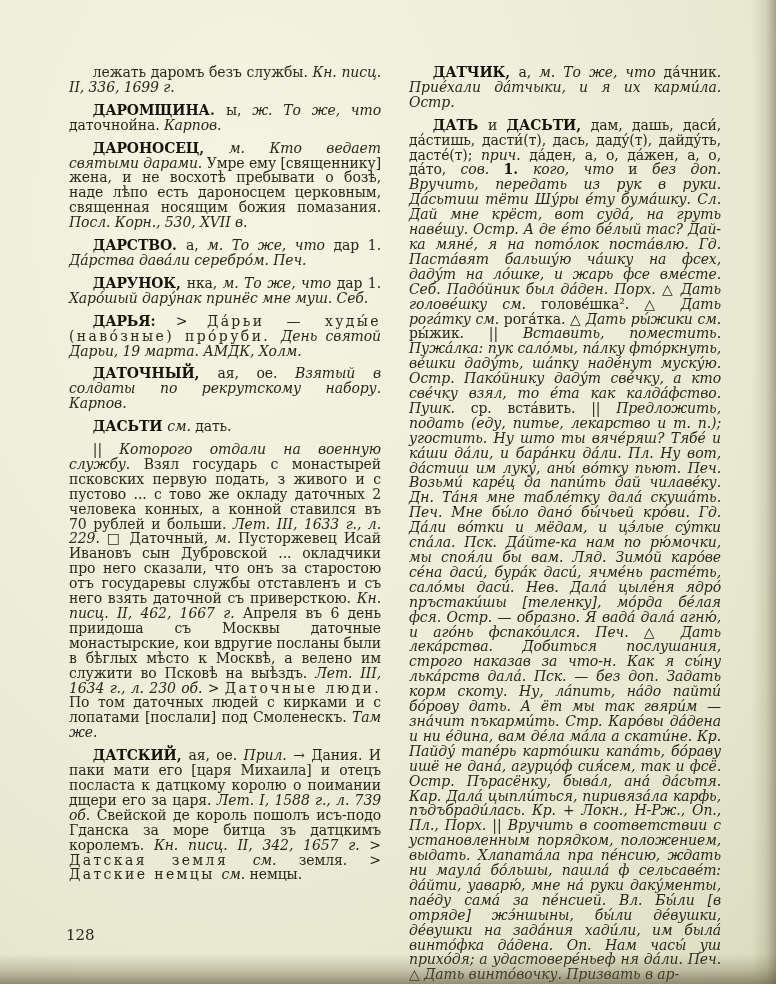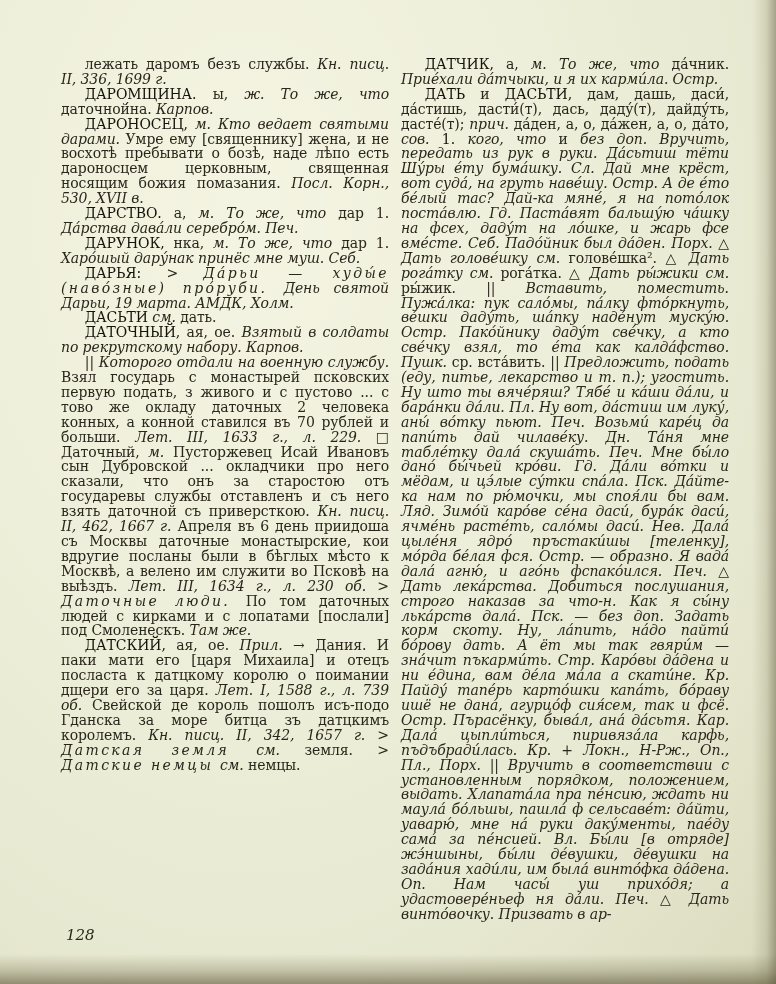--- a/index.html
+++ b/index.html
@@ -34,44 +34,44 @@
     display: flex; gap: 12px;
     color: var(--ink, #2b261c);
   }
   .col {
     width: 328px;
     font-size: 14px;
     line-height: 14.9px;
     text-align: justify;
     letter-spacing: -0.1px;
   }
-  .para { margin: 0; text-indent: 1.7em; }
+  .para { margin: 8px; text-indent: 1.7em; }
   .seg-n { font-style: normal; }
-  .seg-b { font-weight: normal; color: #17130c; }
+  .seg-b { font-weight: bold; color: #17130c; }
   .seg-i { font-style: italic; }
-  .seg-sp { letter-spacing: 0.17em; font-style: italic; }
+  .seg-sp { letter-spacing: 0.17em; }
   .pagenum {
     position: absolute; left: 66px; top: 926px;
-    font-size: 15px; color: var(--ink, #2b261c); font-style: italic;
+    font-size: 15px; color: var(--ink, #2b261c);
   }
 </style>
 </head>
 <body>
 
 <div class="page">
   <div class="columns">
     <div class="col">
         <p class="para"><span class="seg-n">лежать даромъ безъ службы. </span><span class="seg-i">Кн. писц. II, 336, 1699 г.</span></p>
         <p class="para"><span class="seg-b">ДАРОМЩИНА. </span><span class="seg-n">ы, </span><span class="seg-i">ж. То же, что </span><span class="seg-n">даточной́на. </span><span class="seg-i">Карпов.</span></p>
         <p class="para"><span class="seg-b">ДАРОНОСЕЦ, </span><span class="seg-i">м. Кто ведает святыми дарами. </span><span class="seg-n">Умре ему [священнику] жена, и не восхотѣ пребывати о бозѣ, наде лѣпо есть дароносцем церковным, священная носящим божия помазания. </span><span class="seg-i">Посл. Корн., 530, XVII в.</span></p>
         <p class="para"><span class="seg-b">ДАРСТВО. </span><span class="seg-n">а, </span><span class="seg-i">м. То же, что </span><span class="seg-n">дар 1. </span><span class="seg-i">Да́рства дава́ли серебро́м. Печ.</span></p>
         <p class="para"><span class="seg-b">ДАРУНОК, </span><span class="seg-n">нка, </span><span class="seg-i">м. То же, что </span><span class="seg-n">дар 1. </span><span class="seg-i">Харо́шый дару́нак принёс мне муш. Себ.</span></p>
         <p class="para"><span class="seg-b">ДАРЬЯ: </span><span class="seg-n">&gt; </span><span class="seg-sp">Да́рьи — худы́е (наво́зные) про́руби. </span><span class="seg-i">День святой Дарьи, 19 марта. АМДК, Холм.</span></p>
+        <p class="para"><span class="seg-b">ДАТОЧНЫЙ, </span><span class="seg-n">ая, ое. </span><span class="seg-i">Взятый в солдаты по рекрутскому набору. Карпов.</span></p>
         <p class="para"><span class="seg-b">ДАСЬТИ </span><span class="seg-i">см. </span><span class="seg-n">дать.</span></p>
-        <p class="para"><span class="seg-b">ДАТОЧНЫЙ, </span><span class="seg-n">ая, ое. </span><span class="seg-i">Взятый в солдаты по рекрутскому набору. Карпов.</span></p>
         <p class="para"><span class="seg-n">|| </span><span class="seg-i">Которого отдали на военную службу. </span><span class="seg-n">Взял государь с монастырей псковских первую подать, з живого и с пустово ... с тово же окладу даточных 2 человека конных, а конной ставился въ 70 рублей и больши. </span><span class="seg-i">Лет. III, 1633 г., л. 229. </span><span class="seg-n">□ Даточный, </span><span class="seg-i">м. </span><span class="seg-n">Пусторжевец Исай Ивановъ сын Дубровской ... окладчики про него сказали, что онъ за старостою отъ государевы службы отставленъ и съ него взять даточной съ приверсткою. </span><span class="seg-i">Кн. писц. II, 462, 1667 г. </span><span class="seg-n">Апреля въ 6 день приидоша съ Москвы даточные монастырские, кои вдругие посланы были в бѣглых мѣсто к Москвѣ, а велено им служити во Псковѣ на выѣздъ. </span><span class="seg-i">Лет. III, 1634 г., л. 230 об. </span><span class="seg-n">&gt; </span><span class="seg-sp">Даточные люди. </span><span class="seg-n">По том даточных людей с кирками и с лопатами [послали] под Смоленескъ. </span><span class="seg-i">Там же.</span></p>
         <p class="para"><span class="seg-b">ДАТСКИЙ, </span><span class="seg-n">ая, ое. </span><span class="seg-i">Прил. → </span><span class="seg-n">Дания. И паки мати его [царя Михаила] и отецъ посласта к датцкому королю о поимании дщери его за царя. </span><span class="seg-i">Лет. I, 1588 г., л. 739 об. </span><span class="seg-n">Свейской де король пошолъ исъ-подо Гданска за море битца зъ датцкимъ королемъ. </span><span class="seg-i">Кн. писц. II, 342, 1657 г. </span><span class="seg-n">&gt; </span><span class="seg-sp">Датская земля </span><span class="seg-i">см. </span><span class="seg-n">земля. &gt; </span><span class="seg-sp">Датские немцы </span><span class="seg-i">см. </span><span class="seg-n">немцы.</span></p>
       </div>
     <div class="col">
         <p class="para"><span class="seg-b">ДАТЧИК, </span><span class="seg-n">а, </span><span class="seg-i">м. То же, что </span><span class="seg-n">да́чник. </span><span class="seg-i">Прие́хали да́тчыки, и я их карми́ла. Остр.</span></p>
         <p class="para"><span class="seg-b">ДАТЬ </span><span class="seg-n">и </span><span class="seg-b">ДАСЬТИ, </span><span class="seg-n">дам, дашь, даси́, да́стишь, дасти́(т), дась, даду́(т), дайду́ть, дасте́(т); </span><span class="seg-i">прич. </span><span class="seg-n">да́ден, а, о, да́жен, а, о, да́то, </span><span class="seg-i">сов. </span><span class="seg-b">1. </span><span class="seg-i">кого, что </span><span class="seg-n">и </span><span class="seg-i">без доп. Вручить, передать из рук в руки. Да́сьтиш тёти Шу́ры е́ту бума́шку. Сл. Дай мне крёст, вот суда́, на груть наве́шу. Остр. А де е́то бе́лый тас? Дай-ка мяне́, я на пото́лок поста́влю. Гд. Паста́вят бальшу́ю ча́шку на фсех, даду́т на ло́шке, и жарь фсе вме́сте. Себ. Падо́йник был да́ден. Порх. </span><span class="seg-n">△ </span><span class="seg-i">Дать голове́шку см. </span><span class="seg-n">голове́шка². △ </span><span class="seg-i">Дать рога́тку см. </span><span class="seg-n">рога́тка. △ </span><span class="seg-i">Дать ры́жики см. </span><span class="seg-n">ры́жик. || </span><span class="seg-i">Вставить, поместить. Пужа́лка: пук сало́мы, па́лку фто́ркнуть, ве́шки даду́ть, ша́пку наде́нут муску́ю. Остр. Пако́йнику даду́т све́чку, а кто све́чку взял, то е́та как калда́фство. Пушк. </span><span class="seg-n">ср. вста́вить. || </span><span class="seg-i">Предложить, подать (еду, питье, лекарство и т. п.); угостить. Ну што ты вяче́ряш? Тябе́ и ка́ши да́ли, и бара́нки да́ли. Пл. Ну вот, да́стиш им луку́, аны́ во́тку пьют. Печ. Возьми́ каре́ц да папи́ть дай чилаве́ку. Дн. Та́ня мне табле́тку дала́ скуша́ть. Печ. Мне бы́ло дано́ бы́чьей кро́ви. Гд. Да́ли во́тки и мёдам, и цэ́лые су́тки спа́ла. Пск. Да́йте-ка нам по рю́мочки, мы споя́ли бы вам. Ляд. Зимо́й каро́ве се́на даси́, бура́к даси́, ячме́нь расте́ть, сало́мы даси́. Нев. Дала́ цыле́ня ядро́ пръстаки́шы [теленку], мо́рда бе́лая фся. Остр. </span><span class="seg-n">— </span><span class="seg-i">образно. Я вада́ дала́ агню́, и аго́нь фспако́ился. Печ. </span><span class="seg-n">△ </span><span class="seg-i">Дать лека́рства. Добиться послушания, строго наказав за что-н. Как я сы́ну лька́рств дала́. Пск. </span><span class="seg-n">— </span><span class="seg-i">без доп. Задать корм скоту. Ну, ла́пить, на́до пайти́ бо́рову дать. А ёт мы так гвяри́м — зна́чит пъкарми́ть. Стр. Каро́вы да́дена и ни е́дина, вам де́ла ма́ла а скати́не. Кр. Пайду́ тапе́рь карто́шки капа́ть, бо́раву ишё не дана́, агурцо́ф сия́сем, так и фсё. Остр. Пърасёнку, быва́л, ана́ да́сьтя. Кар. Дала́ цыпли́ться, пиривяза́ла карфь, пъдъбради́лась. Кр. </span><span class="seg-n">+ </span><span class="seg-i">Локн., Н-Рж., Оп., Пл., Порх. </span><span class="seg-n">|| </span><span class="seg-i">Вручить в соответствии с установленным порядком, положением, выдать. Хлапата́ла пра пе́нсию, ждать ни маула́ бо́льшы, пашла́ ф сельсаве́т: да́йти, уаварю́, мне на́ руки даку́менты, пае́ду сама́ за пе́нсией. Вл. Бы́ли [в отряде] жэ́ншыны, бы́ли де́вушки, де́вушки на зада́ния хади́ли, им была́ винто́фка да́дена. Оп. Нам часы́ уш прихо́дя; а удастовере́ньеф ня да́ли. Печ. </span><span class="seg-n">△ </span><span class="seg-i">Дать винто́вочку. Призвать в ар-</span></p>
       </div>
   </div>
   <div class="pagenum">128</div>
   <div class="bottom-edge"></div>

